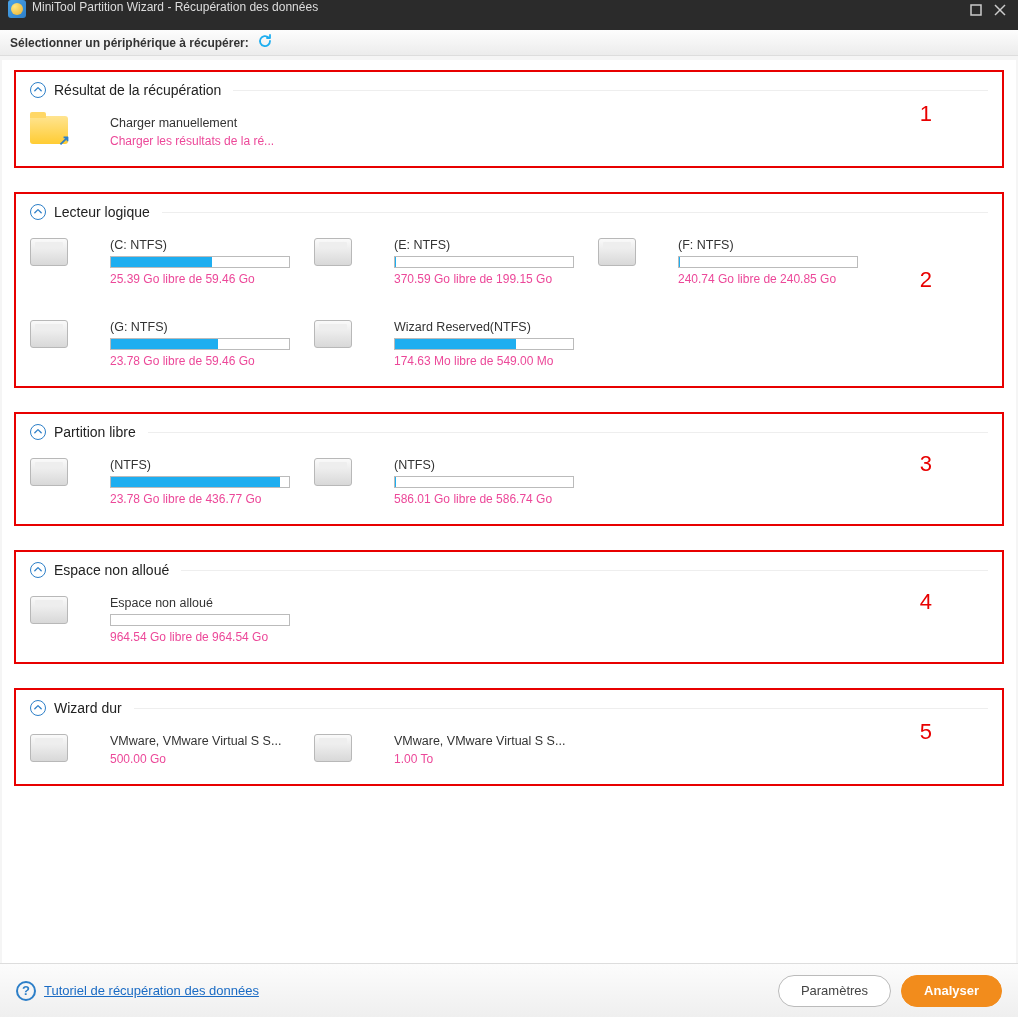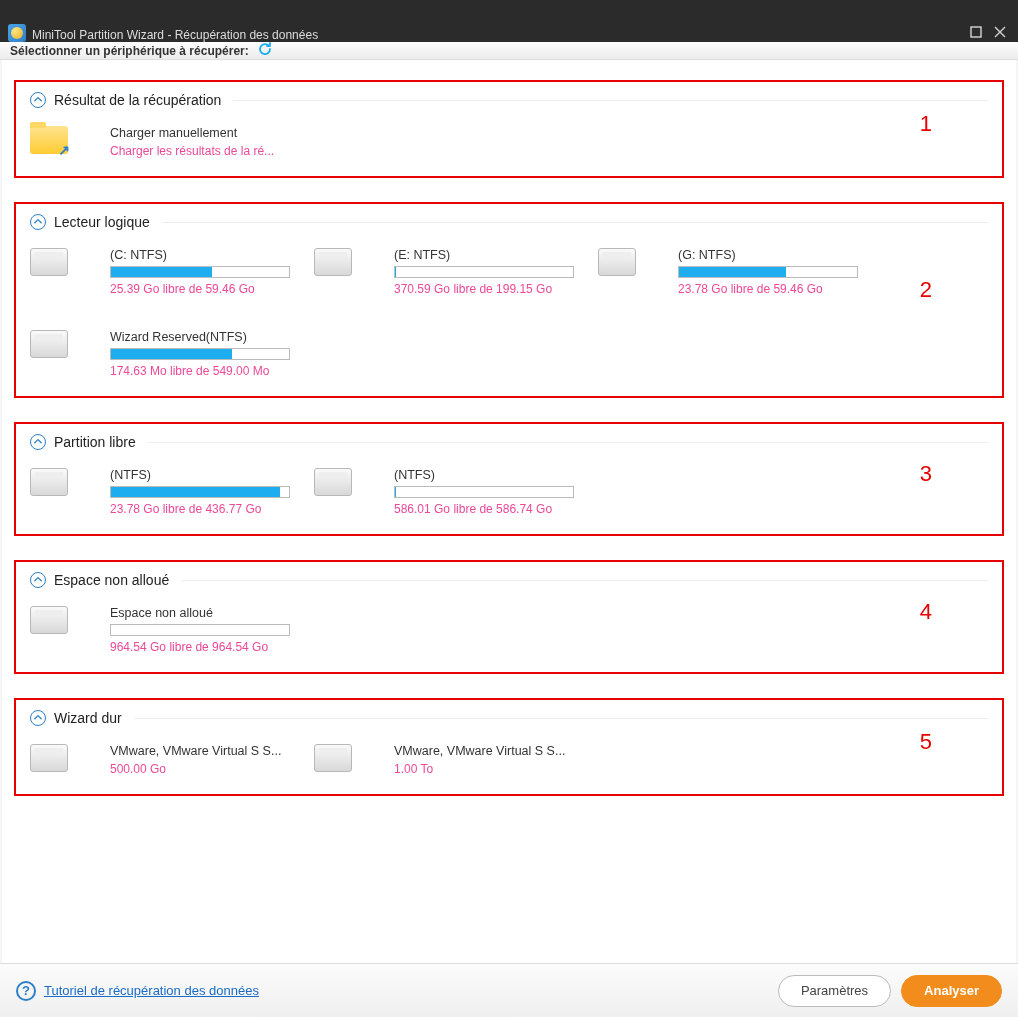--- a/index.html
+++ b/index.html
@@ -1,32 +1,32 @@
 <!DOCTYPE html>
 <html><head>
 <meta charset="utf-8">
 <style>
 * { box-sizing: border-box; margin: 0; padding: 0; font-family: "Segoe UI", Arial, sans-serif; }
 body { width: 1018px; height: 1017px; background: #f5f5f5; overflow: hidden; }
 
-.titlebar { height: 42px; background: #2b2b2b; color: #ddd; display: flex; align-items: flex-end; padding: 0 8px; font-size: 12px; }
+.titlebar { height: 30px; background: #2b2b2b; color: #ddd; display: flex; align-items: flex-start; padding: 0 8px; font-size: 12px; }
 .titlebar .logo { width: 18px; height: 18px; margin-right: 6px; background: linear-gradient(135deg,#4aa3e8,#2d7fc8); border-radius: 3px; position: relative; }
 .titlebar .logo::after { content: ""; position: absolute; inset: 3px; background: radial-gradient(circle at 30% 30%, #ffe680, #e8b030); border-radius: 50%; }
 .titlebar .spacer { flex: 1; }
 .titlebar .win-btn { width: 20px; height: 20px; display: flex; align-items: center; justify-content: center; margin-left: 4px; cursor: pointer; }
 .titlebar .win-btn svg { stroke: #ccc; }
 
-.subheader { height: 18px; background: linear-gradient(#fdfdfd,#ececec); border-bottom: 1px solid #ddd; display: flex; align-items: center; padding: 0 10px; font-size: 12px; font-weight: bold; color: #333; }
+.subheader { height: 26px; background: linear-gradient(#fdfdfd,#ececec); border-bottom: 1px solid #ddd; display: flex; align-items: center; padding: 0 10px; font-size: 12px; font-weight: bold; color: #333; }
 .subheader .refresh { margin-left: 8px; cursor: pointer; }
 
 .scroll-area { position: absolute; top: 60px; bottom: 54px; left: 2px; right: 2px; background: #fff; overflow-y: scroll; padding: 10px 12px 10px 12px; }
 .scroll-area::-webkit-scrollbar { width: 16px; background: #f0f0f0; }
 .scroll-area::-webkit-scrollbar-thumb { background: #c8c8c8; }
 
-.section-box { border: 2px solid #e80000; margin-bottom: 24px; padding: 10px 14px 18px 14px; position: relative; background: #fff; margin-top: 10px; }
+.section-box { border: 2px solid #e80000; margin-bottom: 24px; padding: 10px 14px 18px 14px; position: relative; background: #fff; }
 .section-header { display: flex; align-items: center; margin-bottom: 18px; }
 .collapse-btn { width: 16px; height: 16px; border: 1.5px solid #2d7fc8; border-radius: 50%; display: flex; align-items: center; justify-content: center; margin-right: 8px; cursor: pointer; }
 .collapse-btn svg { stroke: #2d7fc8; }
 .section-title { font-size: 14px; color: #222; }
 .section-rule { flex: 1; height: 1px; background: #eee; margin-left: 12px; }
 .section-number { position: absolute; right: 70px; top: 45%; transform: translateY(-50%); font-size: 22px; color: #e80000; font-weight: 400; }
 
 .items-row { display: flex; flex-wrap: wrap; gap: 34px 24px; }
 .item { display: flex; align-items: flex-start; width: 260px; cursor: pointer; gap: 32px; }
 .item .icon { width: 38px; height: 28px; margin-right: 10px; flex-shrink: 0; }
@@ -127,20 +127,30 @@
             <div class="item-name">(E: NTFS)</div>
             <div class="progress-track">
               <div class="progress-fill" style="width: 0.1%;"></div>
             </div>
             <div class="item-sub">370.59 Go libre de 199.15 Go</div>
           </div>
         </div>
         <div class="item">
           <div class="icon drive"></div>
           <div class="item-body">
+            <div class="item-name">(F: NTFS)</div>
+            <div class="progress-track">
+              <div class="progress-fill" style="width: 0.1%;"></div>
+            </div>
+            <div class="item-sub">240.74 Go libre de 240.85 Go</div>
+          </div>
+        </div>
+        <div class="item">
+          <div class="icon drive"></div>
+          <div class="item-body">
             <div class="item-name">(G: NTFS)</div>
             <div class="progress-track">
               <div class="progress-fill" style="width: 60%;"></div>
             </div>
             <div class="item-sub">23.78 Go libre de 59.46 Go</div>
           </div>
         </div>
         <div class="item">
           <div class="icon drive"></div>
           <div class="item-body">

